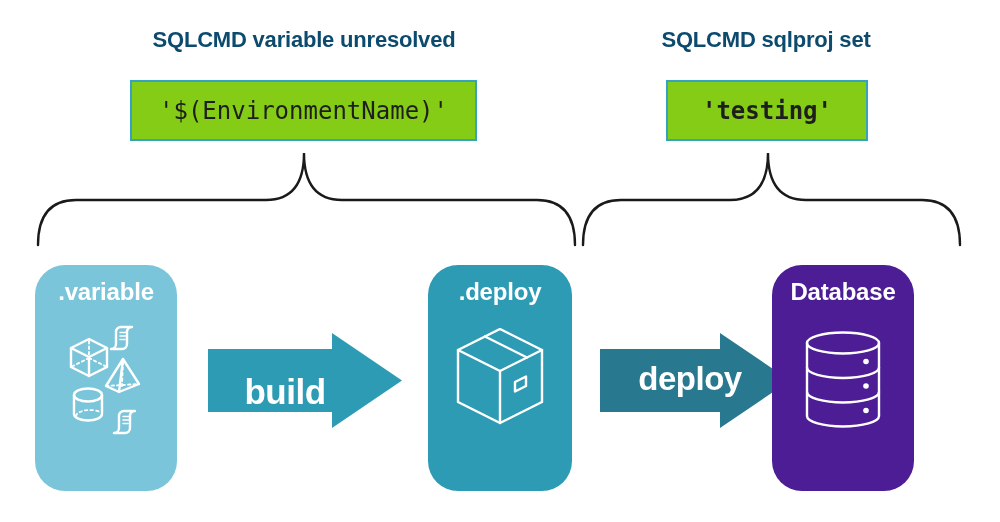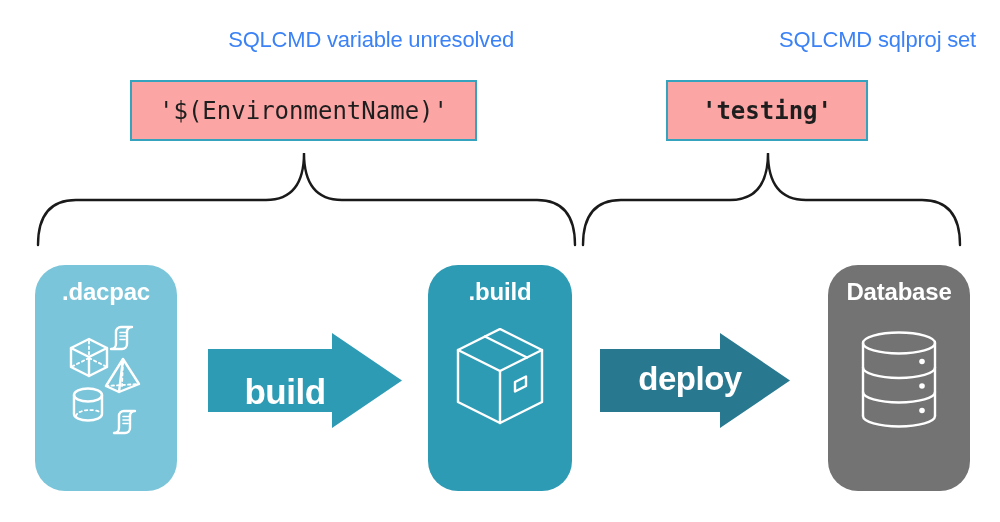--- a/index.html
+++ b/index.html
@@ -2,40 +2,40 @@
 <html><head>
 <meta charset="utf-8">
 <style>
   * { margin:0; padding:0; box-sizing:border-box; }
   body { background:#ffffff; }
   .canvas {
     position:relative; width:1000px; height:522px; background:#ffffff;
     font-family:"Liberation Sans", sans-serif; overflow:hidden;
   }
   .heading {
-    position:absolute; top:27px; width:420px; text-align:right;
-    font-size:22px; font-weight:400; color:#3b82f6; letter-spacing:-0.2px;
+    position:absolute; top:27px; width:420px; text-align:center;
+    font-size:22px; font-weight:700; color:#0c4a6e; letter-spacing:-0.2px;
   }
   .h-left  { left:94px; }
   .h-right { left:556px; }
   .codebox {
-    position:absolute; top:80px; height:61px; background:#fca5a5;
+    position:absolute; top:80px; height:61px; background:#84cc16;
     border:2.5px solid #35A3BE; display:flex; align-items:center; justify-content:center;
   }
   .cb-left  { left:130px; width:347px; }
   .cb-right { left:666px; width:202px;font-weight:bold; }
   .code-text {
     font-family:"DejaVu Sans Mono", monospace; font-size:24px; color:#1e1e1e; white-space:pre;
   }
   .braces { position:absolute; left:0; top:0; pointer-events:none; }
   .braces path { fill:none; stroke:#1a1a1a; stroke-width:2.4; stroke-linecap:round; }
   .stage { position:absolute; top:265px; width:142px; height:226px; border-radius:30px; }
   .stage-sqlproj  { left:35px;  background:#7BC5DA; }
   .stage-dacpac   { left:428px; width:144px; background:#2E9BB5; }
-  .stage-database { left:828px; background:#737373; }
+  .stage-database { left:772px; background:#4c1d95; }
   .stage-label {
     position:absolute; top:13px; left:0; width:100%; text-align:center;
     color:#ffffff; font-weight:700; font-size:24px; letter-spacing:-0.2px;
   }
   .stage-icon { position:absolute; }
   .icon-sqlproj  { left:30px; top:55px; }
   .icon-dacpac   { left:27px; top:63px; }
   .icon-database { left:33px; top:66px; }
   .stage-icon path, .stage-icon circle {
     fill:none; stroke:#ffffff; stroke-width:2.4; stroke-linejoin:round; stroke-linecap:round;
@@ -67,21 +67,21 @@
   <div class="codebox cb-right">
     <span class="code-text">'testing'</span>
   </div>
 
   <svg class="braces" width="1000" height="522">
     <path d="M38,245 Q38,200 76,200 L266,200 Q304,200 304,153 Q304,200 342,200 L537,200 Q575,200 575,245"></path>
     <path d="M583,245 Q583,200 621,200 L730,200 Q768,200 768,153 Q768,200 806,200 L922,200 Q960,200 960,245"></path>
   </svg>
 
   <div class="stage stage-sqlproj">
-    <div class="stage-label">.dacpac</div>
+    <div class="stage-label">.variable</div>
     <svg class="stage-icon icon-sqlproj" width="82" height="122" viewBox="0 0 82 122">
 
       <g transform="translate(45,3)">
         <path d="M6,9 a5,5 0 0 1 5,-5 h11 a5,5 0 0 0 -5,5 v12 a5,5 0 0 1 -5,5 h-11 a5,5 0 0 0 5,-5 z"></path>
         <path class="thin" d="M10,9.5 h7 M10,13 h7 M10,16.5 h5"></path>
       </g>
 
       <g transform="translate(5,18)">
         <path d="M19,1 L37,10 L37,29 L19,38 L1,29 L1,10 Z"></path>
         <path d="M1,10 L19,19 L37,10 M19,19 L19,38"></path>
@@ -105,21 +105,21 @@
       </g>
     </svg>
   </div>
 
   <svg class="arrow-svg a-build" width="194" height="95" viewBox="0 0 194 95">
     <polygon points="0,16 124,16 124,0 194,47.5 124,95 124,79 0,79" fill="#2E9BB5"></polygon>
   </svg>
   <div class="arrow-label al-build">build</div>
 
   <div class="stage stage-dacpac">
-    <div class="stage-label">.build</div>
+    <div class="stage-label">.deploy</div>
     <svg class="stage-icon icon-dacpac" width="90" height="110" viewBox="0 0 90 110">
       <path d="M45,1 L87,22 L87,74 L45,95 L3,74 L3,22 Z"></path>
       <path d="M3,22 L45,43 L87,22"></path>
       <path d="M45,43 L45,95"></path>
       <path d="M30,8.5 L72,29.5"></path>
       <path d="M60,54 l11,-5.5 v9.5 l-11,5.5 z"></path>
     </svg>
   </div>
 
   <svg class="arrow-svg a-deploy" width="190" height="95" viewBox="0 0 190 95">

